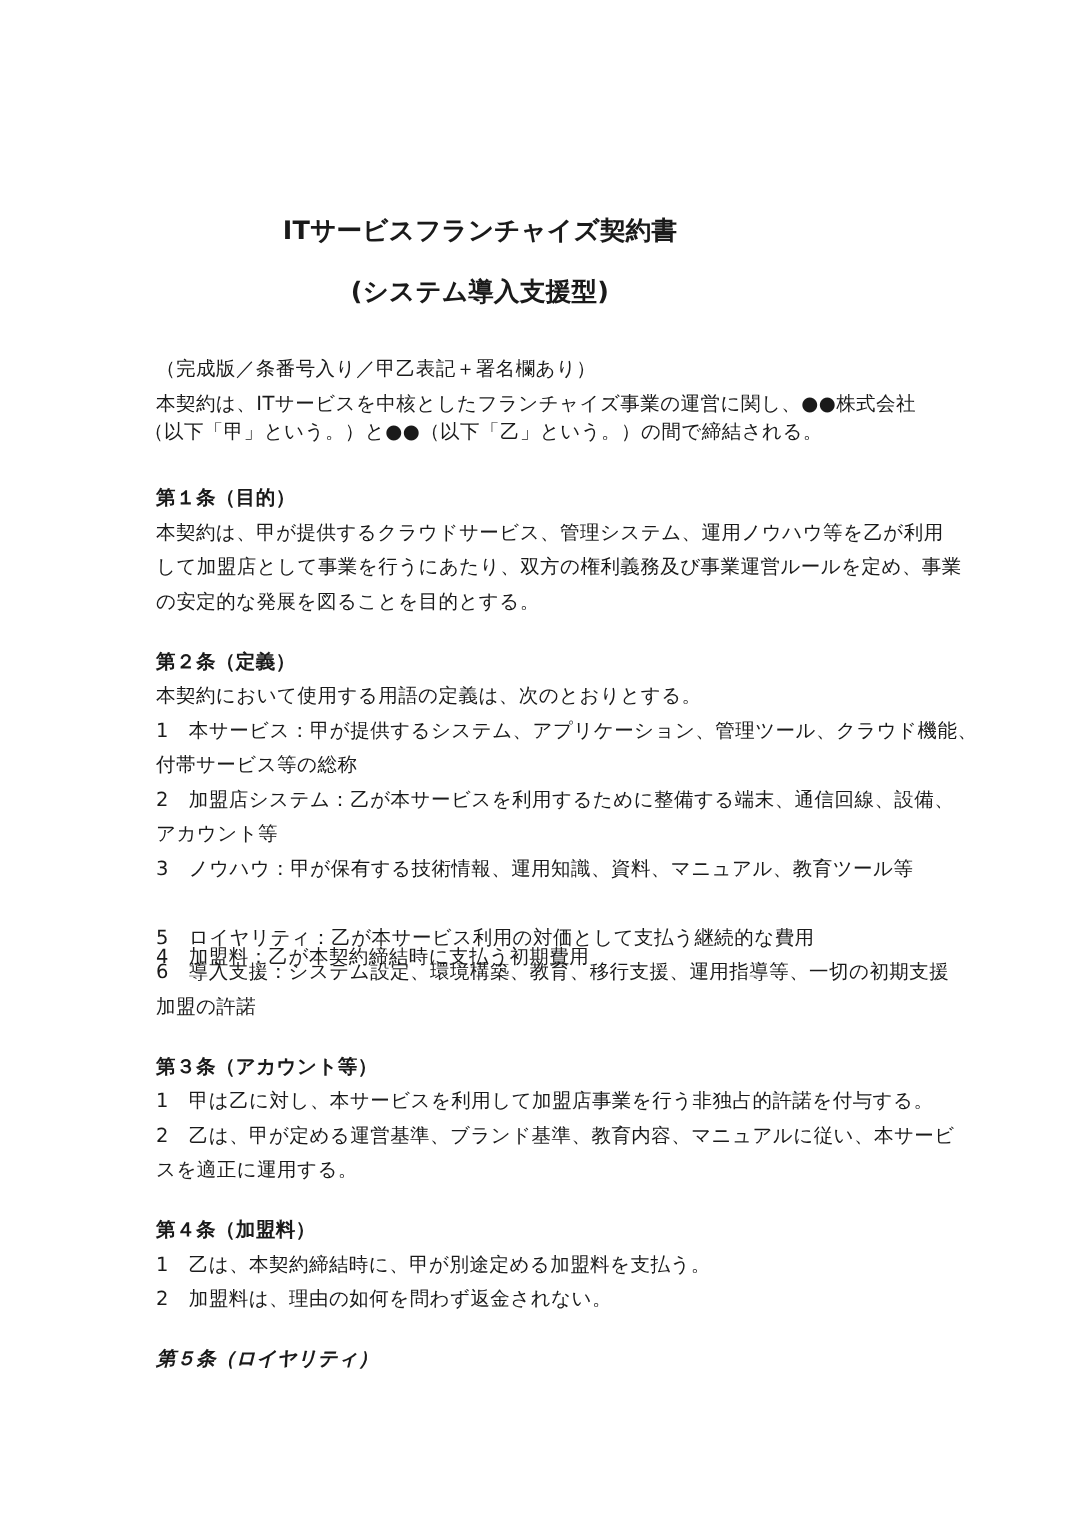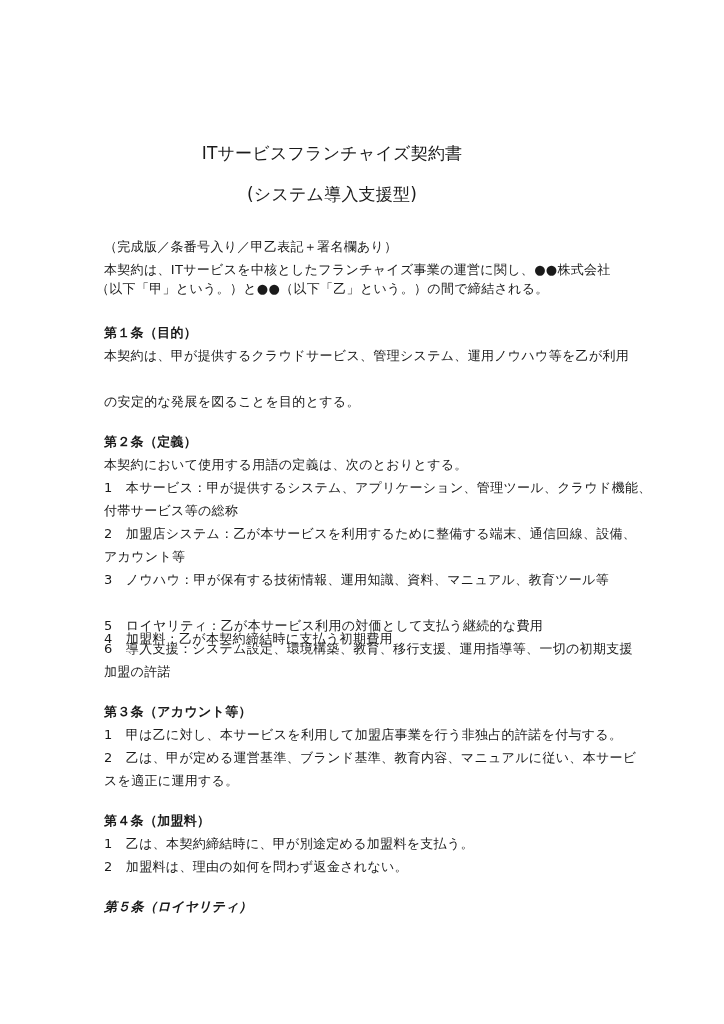--- a/index.html
+++ b/index.html
@@ -17,24 +17,24 @@
     }
     .page {
       position: absolute;
       left: 0; top: 0;
       width: 724px;
       height: 1024px;
       background: #ffffff;
     }
     .title {
       position: absolute;
-      left: 16px;
+      left: 4px;
       width: 632px;
       text-align: center;
-      font-weight: normal;
+      font-weight: bold;
       font-size: 17px;
       letter-spacing: 0.2px;
     }
     .title.main { top: 142px; }
     .title.sub { top: 183px; }
     .line {
       position: absolute;
       left: 104px;
       font-size: 13px;
       white-space: nowrap;
@@ -50,20 +50,21 @@
 
   <div class="title main">ITサービスフランチャイズ契約書</div>
   <div class="title sub">(システム導入支援型)</div>
 
   <div class="line" style="top:238px; left:104px;">（完成版／条番号入り／甲乙表記＋署名欄あり）</div>
   <div class="line" style="top:261px; left:104px;">本契約は、ITサービスを中核としたフランチャイズ事業の運営に関し、●●株式会社</div>
   <div class="line" style="top:280px; left:96px;">（以下「甲」という。）と●●（以下「乙」という。）の間で締結される。</div>
 
   <div class="line heading" style="top:324px;">第１条（目的）</div>
   <div class="line" style="top:347px;">本契約は、甲が提供するクラウドサービス、管理システム、運用ノウハウ等を乙が利用</div>
+  <div class="line" style="top:370px;">して加盟店として事業を行うにあたり、双方の権利義務及び事業運営ルールを定め、事業</div>
   <div class="line" style="top:393px;">の安定的な発展を図ることを目的とする。</div>
 
   <div class="line heading" style="top:433px;">第２条（定義）</div>
   <div class="line" style="top:456px;">本契約において使用する用語の定義は、次のとおりとする。</div>
   <div class="line" style="top:479px;">1　本サービス：甲が提供するシステム、アプリケーション、管理ツール、クラウド機能、</div>
   <div class="line" style="top:502px;">付帯サービス等の総称</div>
   <div class="line" style="top:525px;">2　加盟店システム：乙が本サービスを利用するために整備する端末、通信回線、設備、</div>
   <div class="line" style="top:548px;">アカウント等</div>
   <div class="line" style="top:571px;">3　ノウハウ：甲が保有する技術情報、運用知識、資料、マニュアル、教育ツール等</div>
   <div class="line" style="top:594px;margin-top:36px;">4　加盟料：乙が本契約締結時に支払う初期費用</div>

